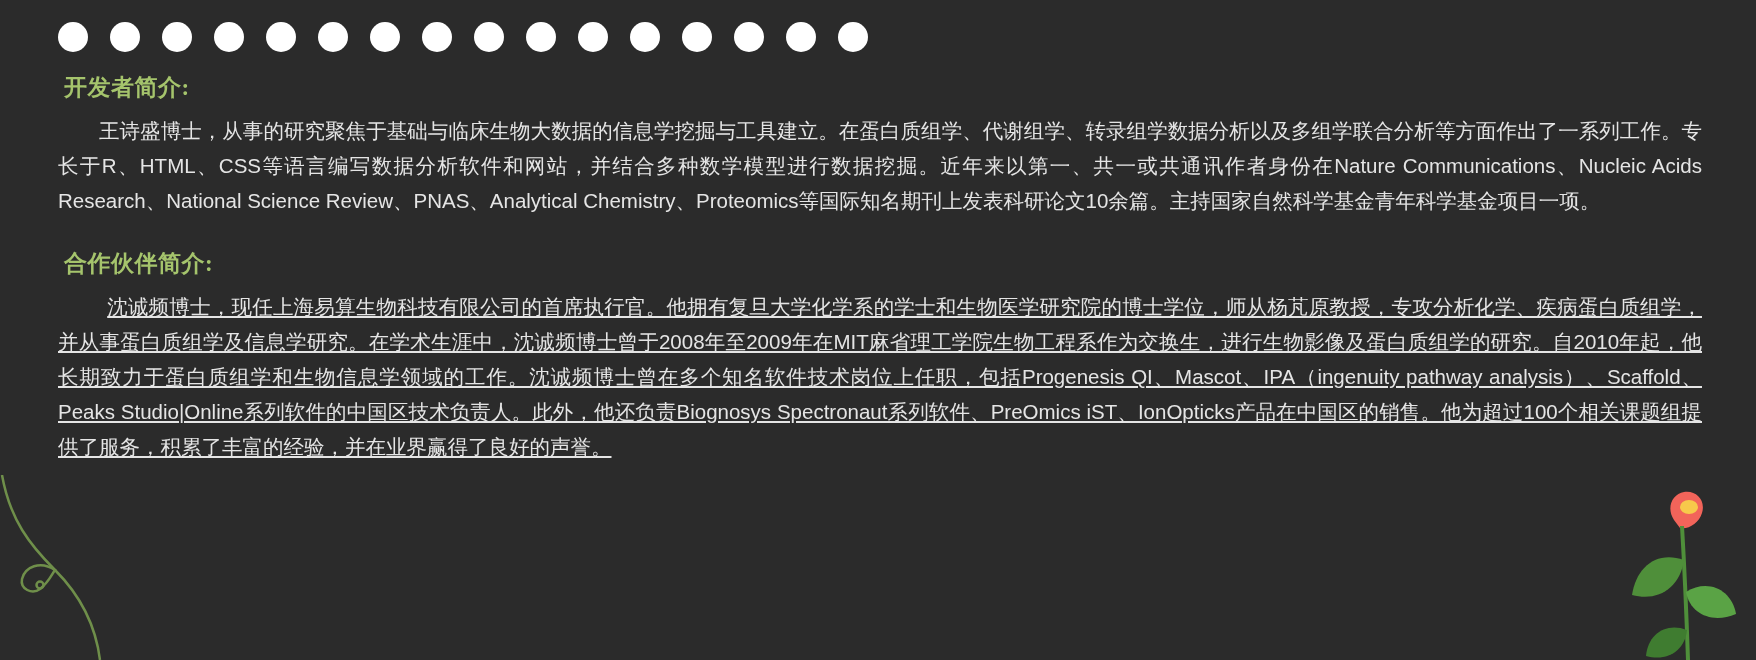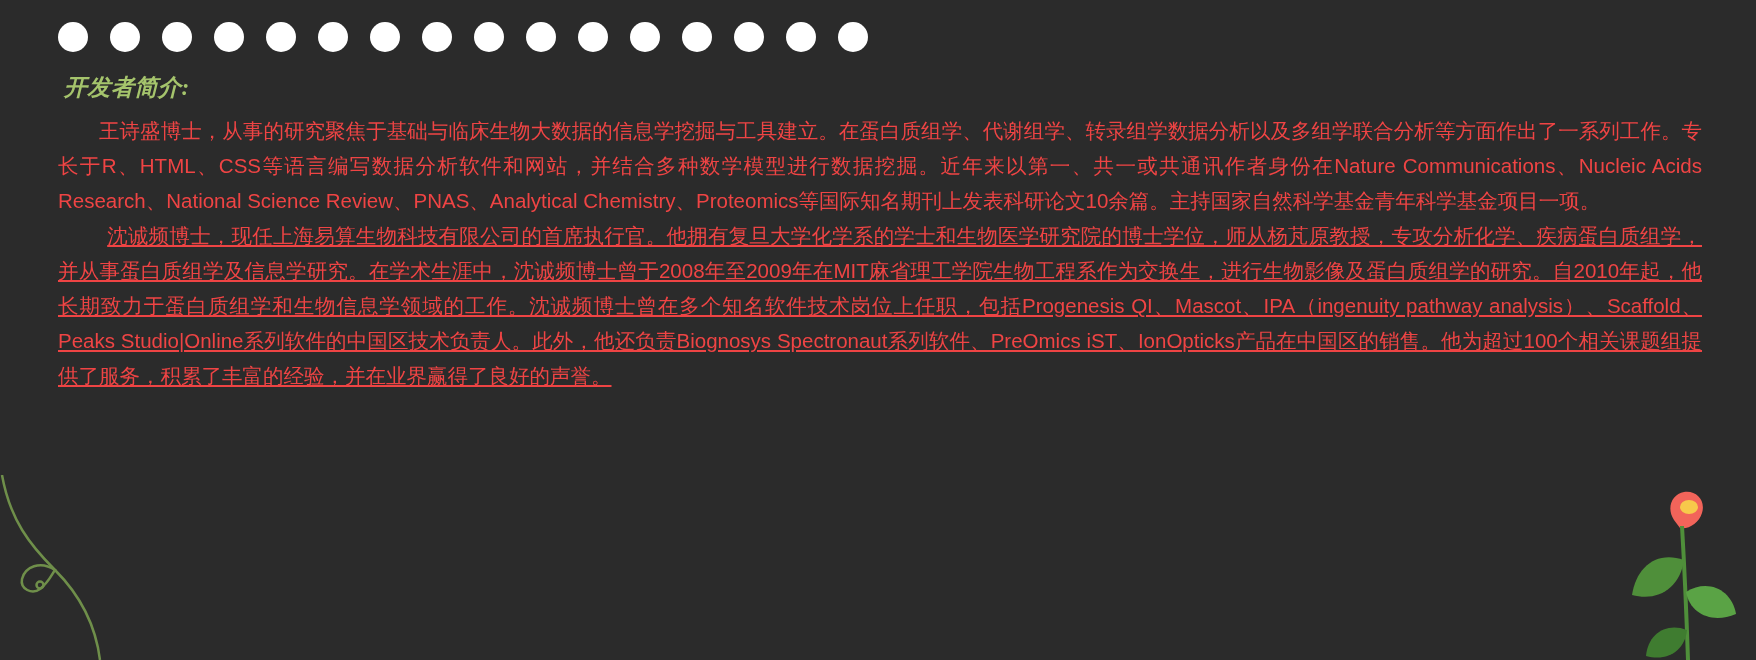--- a/index.html
+++ b/index.html
@@ -38,34 +38,33 @@
     flex: 0 0 auto;
   }
   .content {
     position: absolute;
     top: 72px;
     left: 58px;
     right: 50px;
   }
   .section-heading {
     font-family: "Liberation Serif", serif;
-    font-style: italic;
     font-weight: bold;
     font-size: 23px;
     color: #a5c46c;
     margin: 0 0 10px 6px;
     letter-spacing: 0.5px;
   }
   .section-heading.second {
     margin-top: 30px;
   }
   .para {
     font-size: 20.5px;
     line-height: 35px;
-    color: #ef4444;
+    color: #e5e5e5;
     text-align: justify;
     text-justify: inter-ideograph;
     margin: 0;
     padding: 0 4px 0 0;
   }
   .para.indent-1 { text-indent: 2.0em; }
   .para.indent-2 { text-indent: 2.4em; text-decoration: underline; }
 
   
   .vine {
@@ -108,20 +107,21 @@
       <span class="dot" style="background: rgb(255, 255, 255);"></span>
       <span class="dot" style="background: rgb(255, 255, 255);"></span>
       <span class="dot" style="background: rgb(255, 255, 255);"></span>
     </div>
 
   <div class="content">
 
     <h2 class="section-heading">开发者简介:</h2>
     <p class="para indent-1">王诗盛博士，从事的研究聚焦于基础与临床生物大数据的信息学挖掘与工具建立。在蛋白质组学、代谢组学、转录组学数据分析以及多组学联合分析等方面作出了一系列工作。专长于R、HTML、CSS等语言编写数据分析软件和网站，并结合多种数学模型进行数据挖掘。近年来以第一、共一或共通讯作者身份在Nature Communications、Nucleic Acids Research、National Science Review、PNAS、Analytical Chemistry、Proteomics等国际知名期刊上发表科研论文10余篇。主持国家自然科学基金青年科学基金项目一项。</p>
 
+    <h2 class="section-heading second">合作伙伴简介:</h2>
     <p class="para indent-2">沈诚频博士，现任上海易算生物科技有限公司的首席执行官。他拥有复旦大学化学系的学士和生物医学研究院的博士学位，师从杨芃原教授，专攻分析化学、疾病蛋白质组学，并从事蛋白质组学及信息学研究。在学术生涯中，沈诚频博士曾于2008年至2009年在MIT麻省理工学院生物工程系作为交换生，进行生物影像及蛋白质组学的研究。自2010年起，他长期致力于蛋白质组学和生物信息学领域的工作。沈诚频博士曾在多个知名软件技术岗位上任职，包括Progenesis QI、Mascot、IPA（ingenuity pathway analysis）、Scaffold、Peaks Studio|Online系列软件的中国区技术负责人。此外，他还负责Biognosys Spectronaut系列软件、PreOmics iST、IonOpticks产品在中国区的销售。他为超过100个相关课题组提供了服务，积累了丰富的经验，并在业界赢得了良好的声誉。</p>
 
   </div>
 
   <svg class="vine" viewBox="0 0 130 185">
     <path d="M2 0 C 10 45, 30 70, 55 95 C 75 115, 95 145, 100 185" fill="none" stroke="#6f8f4a" stroke-width="2.5"></path>
     <path d="M55 95 C 40 85, 25 92, 22 104 C 20 114, 32 120, 40 114 C 49 107, 52 99, 55 95 Z" fill="none" stroke="#6f8f4a" stroke-width="2.5"></path>
     <circle cx="40" cy="110" r="3.5" fill="none" stroke="#6f8f4a" stroke-width="2.5"></circle>
   </svg>
 

